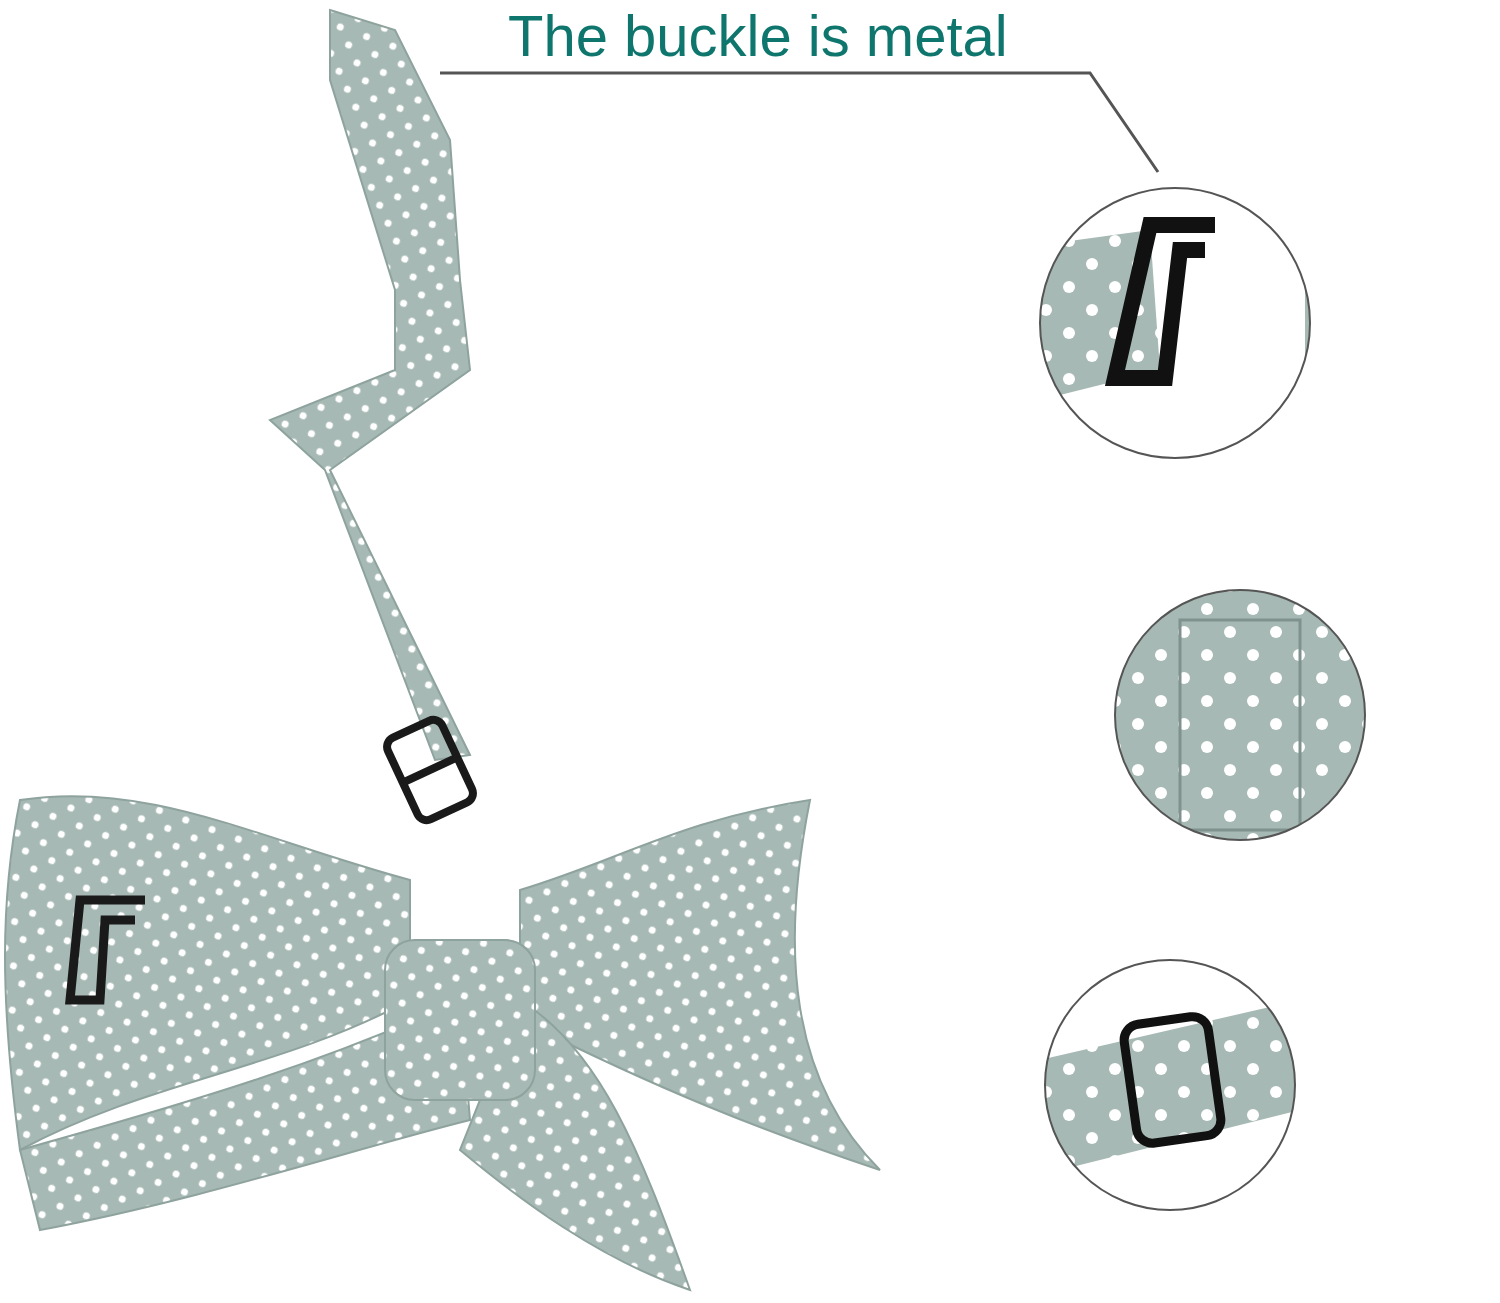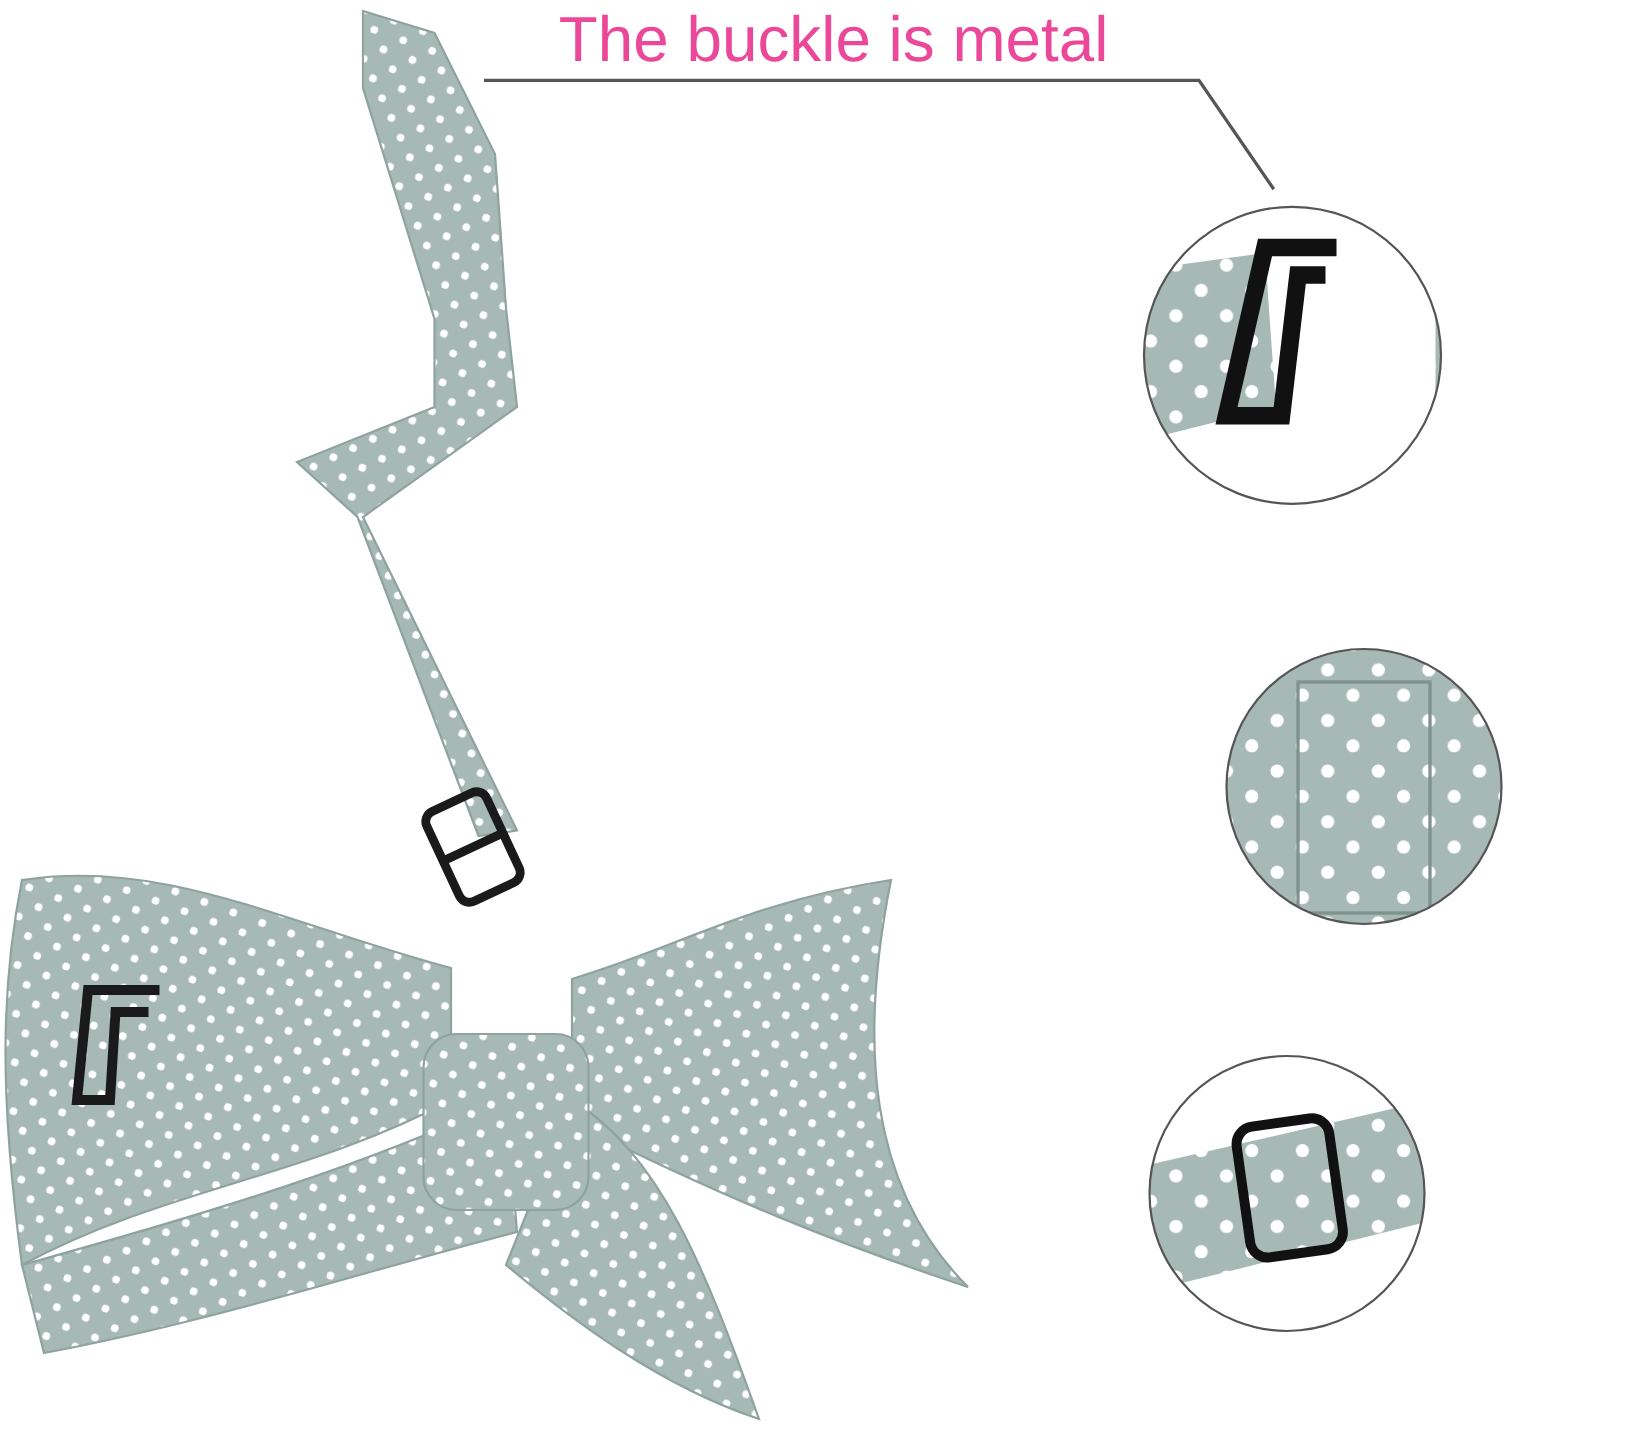--- a/index.html
+++ b/index.html
@@ -1,17 +1,17 @@
 <!DOCTYPE html>
 <html><head>
 <meta charset="utf-8">
 <style>
   html,body{margin:0;padding:0;background:#fff;}
   body{width:1500px;height:1303px;position:relative;overflow:hidden;font-family:"Liberation Sans",sans-serif;}
-  .caption{position:absolute;left:508px;top:2px;font-size:58px;color:#ec4899;letter-spacing:0px;}
+  .caption{position:absolute;left:508px;top:2px;font-size:58px;color:#0f766e;letter-spacing:0px;}
   svg{position:absolute;left:0;top:0;}
 </style>
 </head>
 <body>
 
 <div class="caption">The buckle is metal</div>
 
 <svg width="1500" height="1303" viewBox="0 0 1500 1303">
   <defs>
     <pattern id="dots" width="28" height="28" patternUnits="userSpaceOnUse" patternTransform="rotate(20)">

